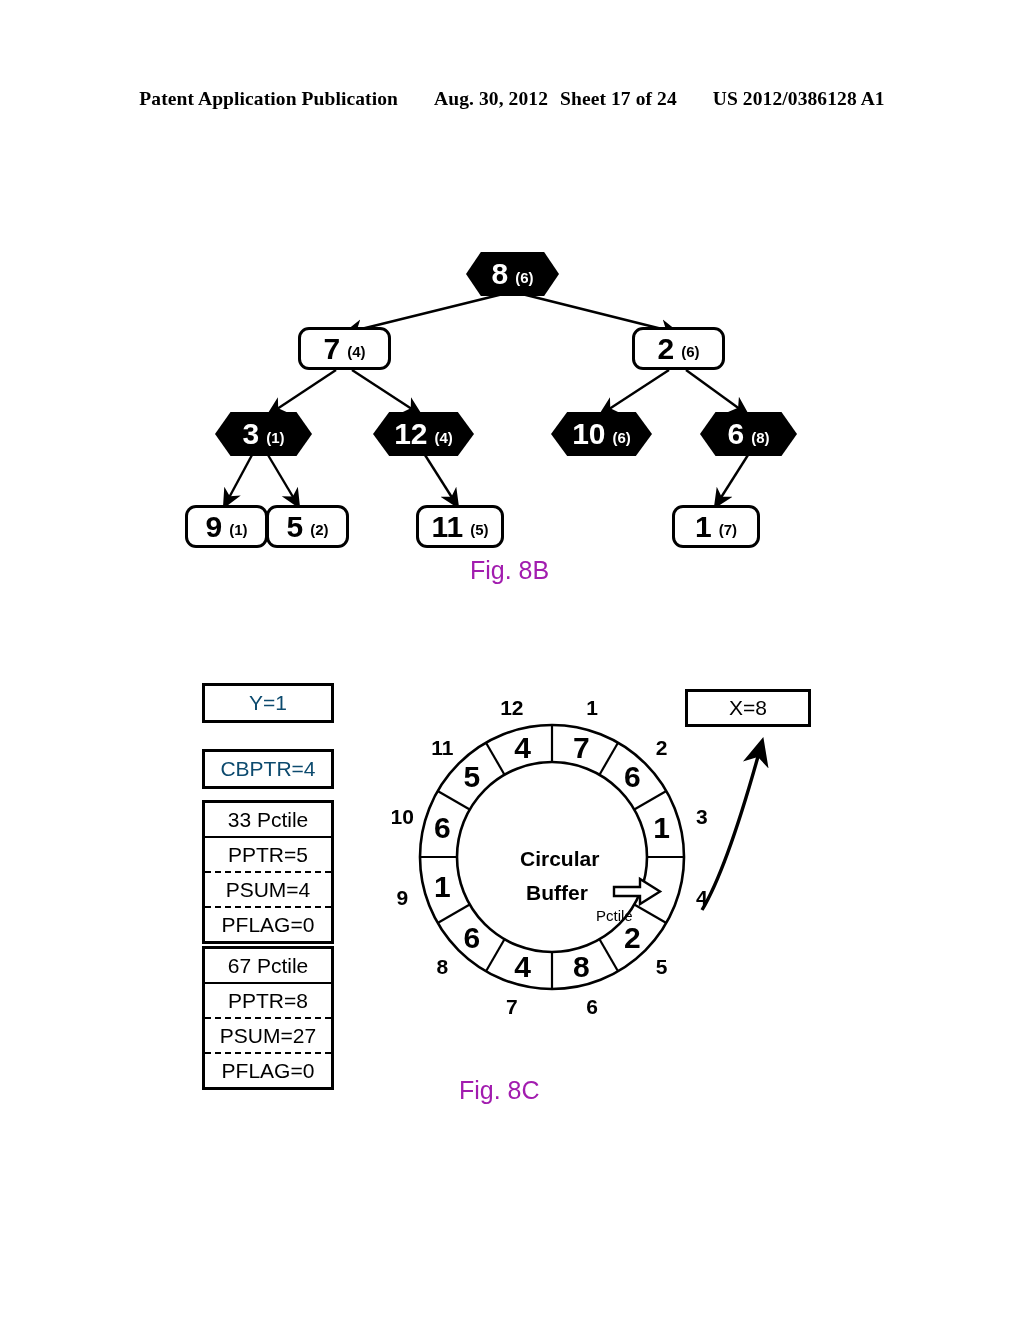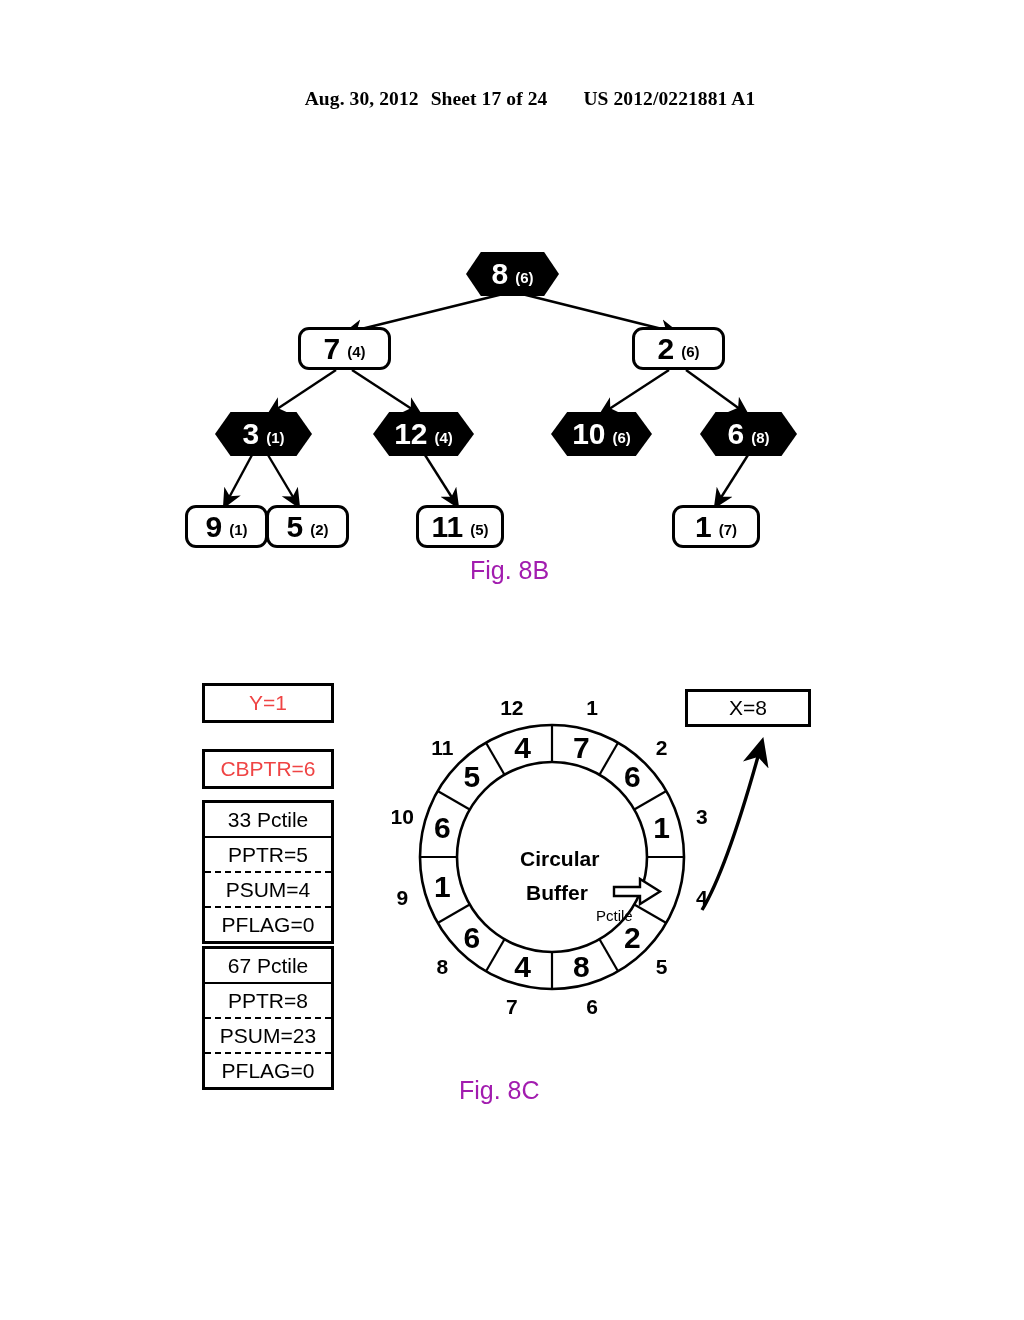--- a/index.html
+++ b/index.html
@@ -114,21 +114,21 @@
     position: absolute;
     box-sizing: border-box;
     background: #ffffff;
     border: 3px solid #000000;
     display: flex;
     align-items: center;
     justify-content: center;
     white-space: nowrap;
     font-family: "Liberation Sans", sans-serif;
     font-size: 21px;
-    color: #ef4444;
+    color: #0c4a6e;
   }
   #box-y   { left: 202px; top: 18px;  width: 132px; height: 40px; }
   #box-cb  { left: 202px; top: 84px;  width: 132px; height: 40px; }
 
   .pctile-group {
     position: absolute;
     box-sizing: border-box;
     background: #ffffff;
     border: 3px solid #000000;
     width: 132px;
@@ -205,26 +205,27 @@
   #curve-arrow {
     position: absolute;
     left: 680px; top: 55px;
     width: 160px; height: 200px;
   }
 </style>
 </head>
 <body>
 
 <div id="page-header">
+  <span class="hdr-seg">Patent Application Publication</span>
   <span class="gap-a"></span>
   <span class="hdr-seg">Aug. 30, 2012</span>
   <span class="gap-b"></span>
   <span class="hdr-seg">Sheet 17 of 24</span>
   <span class="gap-c"></span>
-  <span class="hdr-seg">US 2012/0221881 A1</span>
+  <span class="hdr-seg">US 2012/0386128 A1</span>
 </div>
 
 <div id="fig8b">
 
   <svg id="fig8b-svg" viewBox="0 0 1024 365">
     <defs>
       <marker id="arw" markerWidth="9" markerHeight="9" refX="7.5" refY="4.5" orient="auto" markerUnits="strokeWidth">
         <path d="M0,0.6 L8.5,4.5 L0,8.4 L2.4,4.5 Z" fill="#000"></path>
       </marker>
     </defs>
@@ -296,33 +297,33 @@
     <span class="nc">(7)</span>
   </div>
 </div>
 
 <div class="fig-caption" id="cap-8b">Fig. 8B</div>
 
 <div id="fig8c">
 
   <div class="state-box" id="box-y">Y=1</div>
 
-  <div class="state-box" id="box-cb">CBPTR=6</div>
+  <div class="state-box" id="box-cb">CBPTR=4</div>
 
   <div class="pctile-group" id="grp-33">
     <div class="pctile-title">33 Pctile</div>
     <div class="pctile-row">PPTR=5</div>
     <div class="pctile-row dashed-top">PSUM=4</div>
     <div class="pctile-row dashed-top">PFLAG=0</div>
   </div>
 
   <div class="pctile-group" id="grp-67">
     <div class="pctile-title">67 Pctile</div>
     <div class="pctile-row">PPTR=8</div>
-    <div class="pctile-row dashed-top">PSUM=23</div>
+    <div class="pctile-row dashed-top">PSUM=27</div>
     <div class="pctile-row dashed-top">PFLAG=0</div>
   </div>
 
   <div id="ring-wrap">
     <svg id="ring-svg" viewBox="0 0 320 345" width="320" height="345">
       <g id="ring-geo" fill="none" stroke="#000" stroke-width="2.6">
         <circle cx="160" cy="172" r="132"></circle>
         <circle cx="160" cy="172" r="95"></circle>
       </g>
       <g id="ring-spokes" stroke="#000" stroke-width="2.2">

